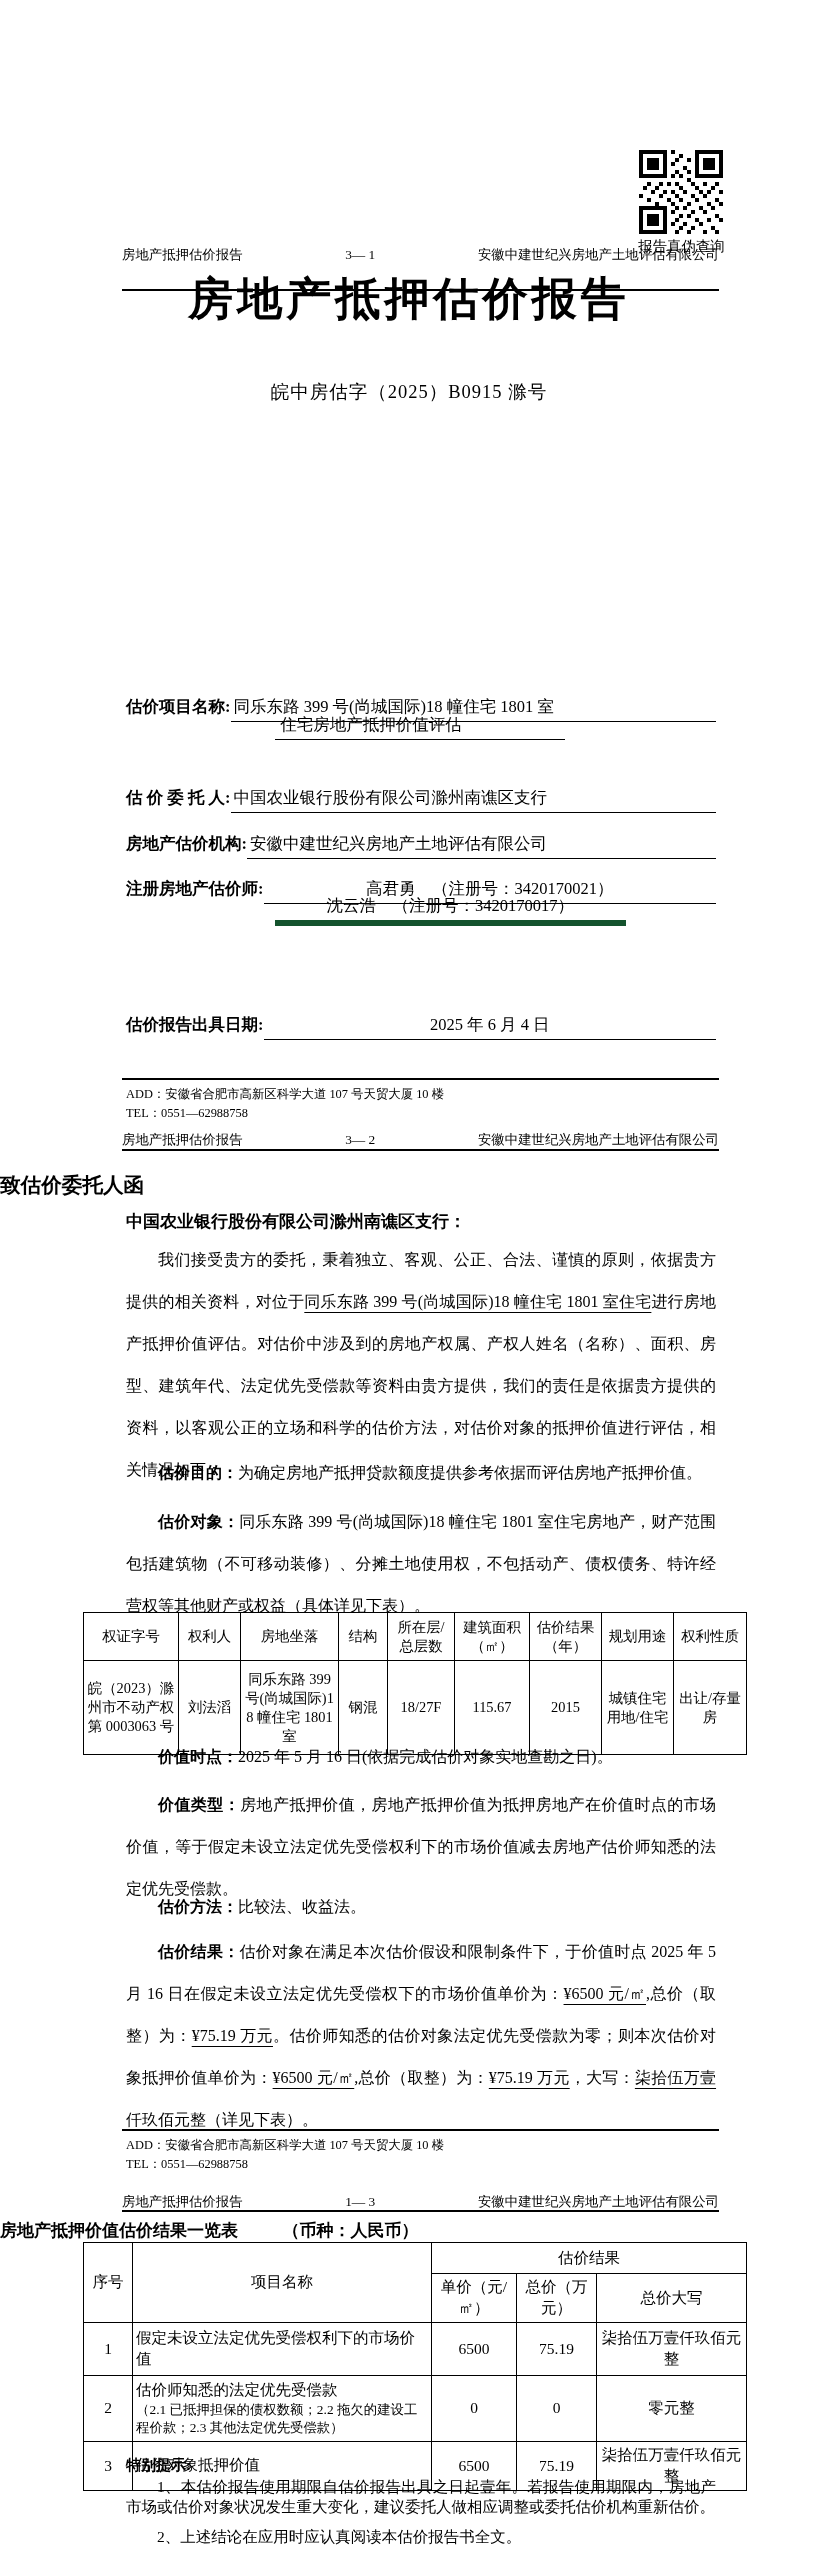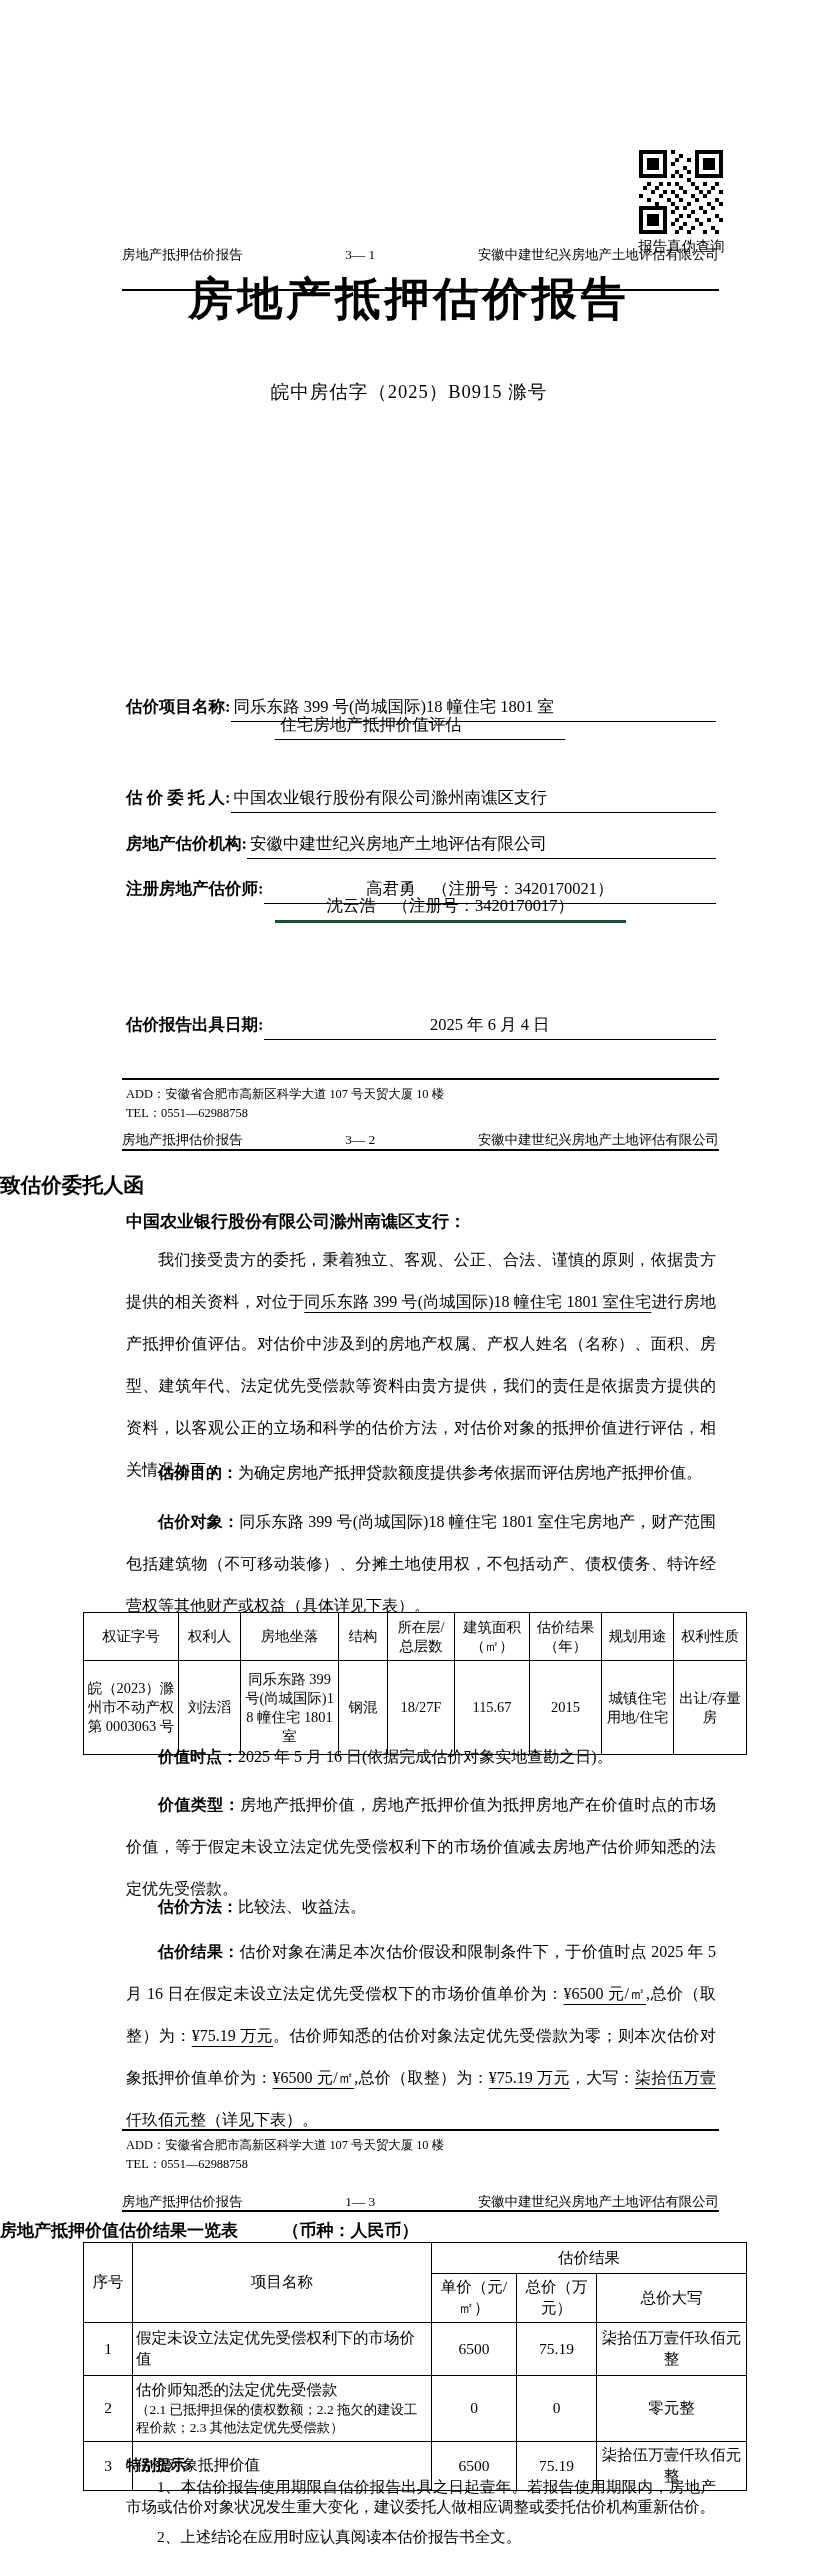--- a/index.html
+++ b/index.html
@@ -19,21 +19,21 @@
   .docno{position:absolute;left:0;top:379px;width:818px;text-align:center;
          font-size:18.5px;letter-spacing:1px;}
   .frow{position:absolute;left:126px;width:590px;display:flex;align-items:baseline;
         font-size:16.5px;white-space:nowrap;}
   .frow .lbl{font-weight:bold;white-space:nowrap;margin-top:28px;}
   .frow .val{flex:1;border-bottom:1px solid #000;padding:0 3.1px 3.1px 3.1px;overflow:hidden;}
   .valcenter{text-align:center;}
   .subline{position:absolute;left:242px;width:474px;font-size:16.5px;}
   .subline .uspan{display:inline-block;border-bottom:1px solid #000;padding:0 103px 3.1px 5.2px;margin-left:33px;}
   .ind{position:absolute;left:275px;width:442px;font-size:16.5px;}
-  .ind .uspan2{display:inline-block;border-bottom:3px solid #14532d;padding:0 20.6px 3.1px 20.6px;text-align:center;min-width:70%;}
+  .ind .uspan2{display:inline-block;border-bottom:6px solid #14532d;padding:0 20.6px 3.1px 20.6px;text-align:center;min-width:70%;}
   
   .para{position:absolute;left:126px;width:590px;font-size:16px;line-height:42px;
         text-align:justify;text-indent:2em;}
   .line{position:absolute;left:126px;width:590px;font-size:16px;white-space:nowrap;}
   .line2{position:absolute;left:126px;width:590px;font-size:16px;text-indent:2em;}
   .b{font-weight:bold;}
   .u{text-decoration:underline;text-underline-offset:4.6px;text-decoration-thickness:1px;}
   .ttl{position:absolute;left:0;width:818px;font-weight:bold;}
   
   table.t{position:absolute;border-collapse:collapse;table-layout:fixed;background:#fff;}

